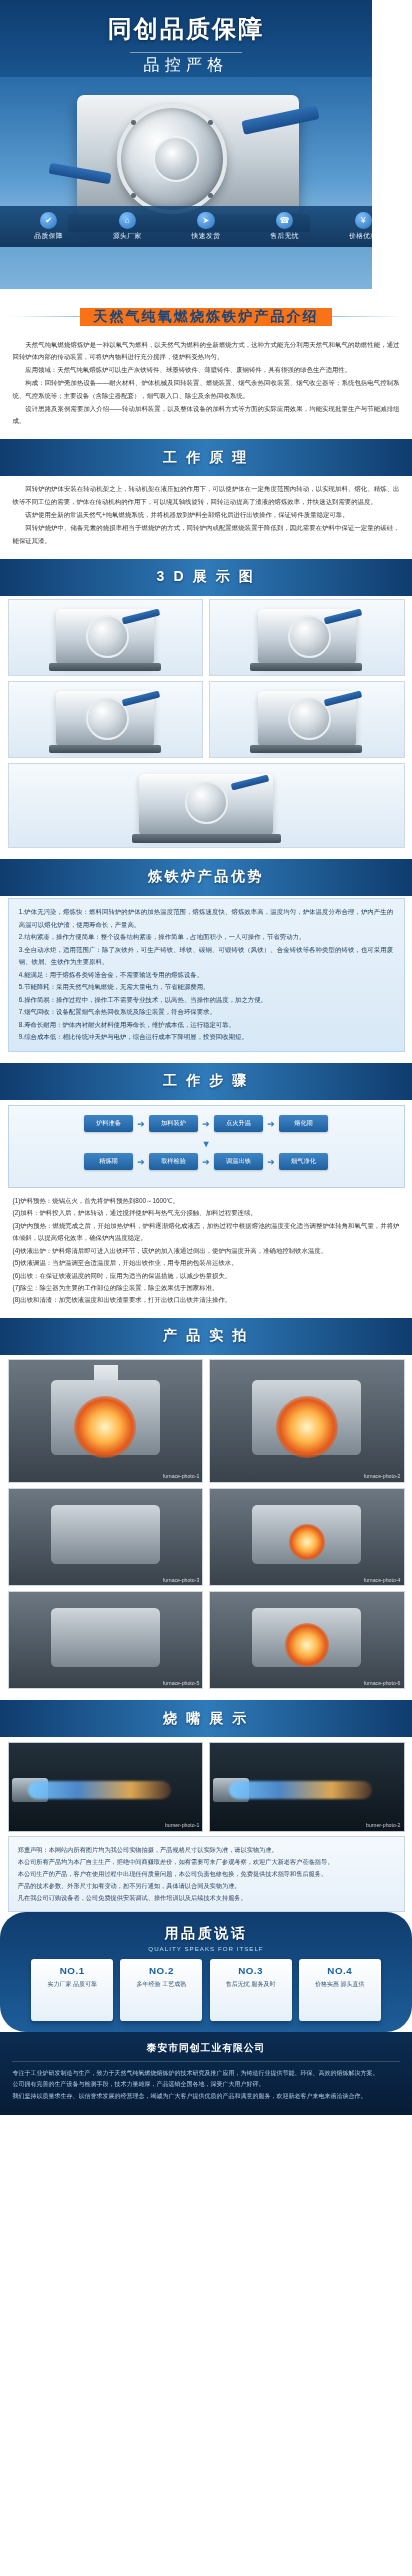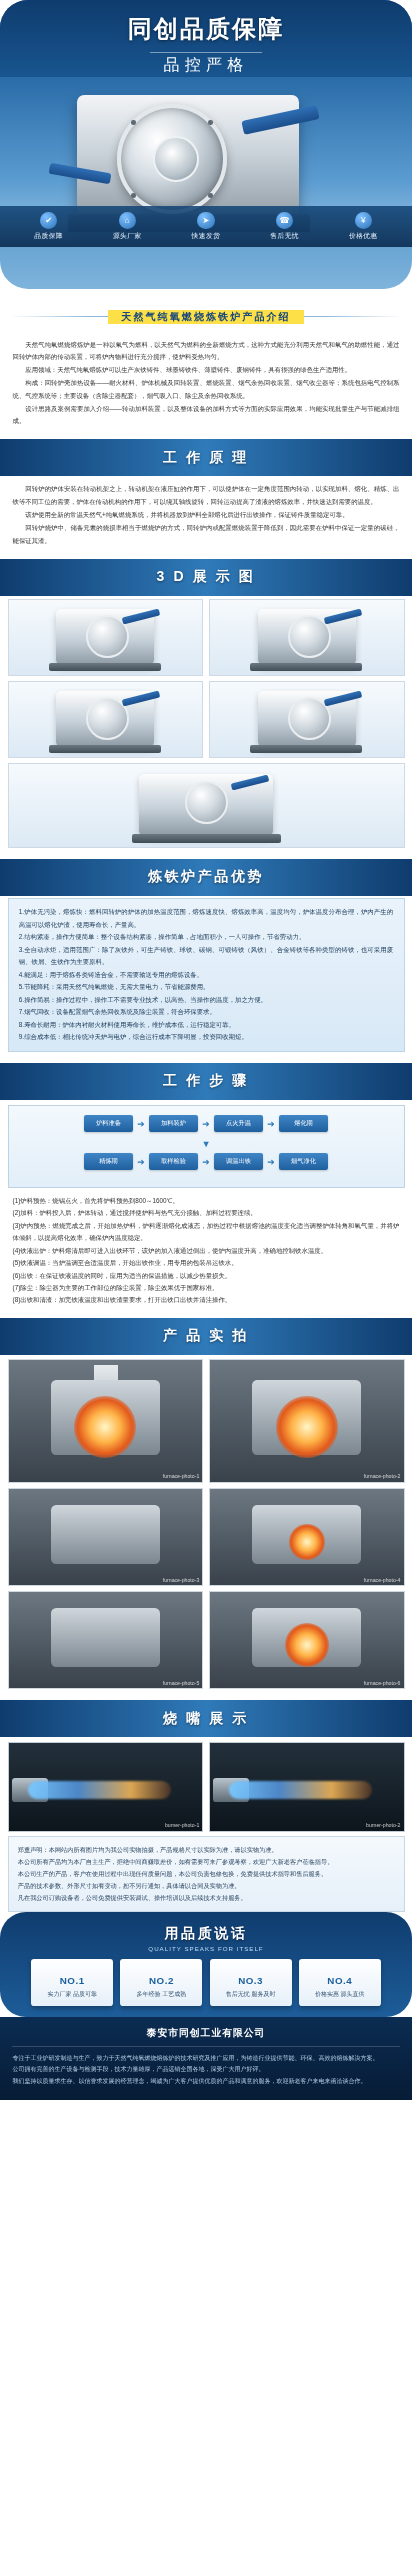--- a/index.html
+++ b/index.html
@@ -7,25 +7,24 @@
     width: 412px;
     font-family: "Liberation Sans", sans-serif;
     background: #ffffff;
     color: #222;
   }
   .page { width: 412px; position: relative; }
 
   
   .hero {
     position: relative;
-    width: 412px;
+    width: 372px;
     height: 289px;
     background: linear-gradient(180deg,#1a4f8a 0%, #2f7ab9 45%, #7fb4dc 100%);
     overflow: hidden;
-    border-radius: 28px;
   }
   .hero-top {
     height: 77px;
     background: linear-gradient(180deg,#0f3c6e 0%, #18558f 100%);
     text-align: center;
     padding-top: 13.4px;
     position: relative;
   }
   .hero-title {
     font-size: 24px;
@@ -130,23 +129,23 @@
     height: 29px;
     display: flex; align-items: center; justify-content: center;
   }
   .sec-head .band {
     position: absolute; left: 0; right: 0; top: 13.4px; height: 1.5px;
     background: linear-gradient(90deg, rgba(30,90,150,0), #2f7ab9 20%, #2f7ab9 80%, rgba(30,90,150,0));
     opacity: .55;
   }
   .sec-head .txt {
     position: relative;
-    background: #fde047;
+    background: #f97316;
     padding: 0 13.4px;
-    font-size: 10px;
+    font-size: 14px;
     font-weight: bold;
     color: #17477d;
     letter-spacing: 2.1px;
   }
 
   .sec-head-banner {
     width: 412px; height: 37px;
     margin-top: 11px;
     background: linear-gradient(90deg,#0f3c6e,#2f7ab9 50%,#0f3c6e);
     display: flex; align-items: center; justify-content: center;
@@ -302,23 +301,23 @@
     border-radius: 26px;
   }
   .quality-title {
     text-align: center; color: #fff; font-size: 14px; font-weight: bold;
     letter-spacing: 2.6px; padding: 7.2px 0 2.1px;
     text-shadow: 0 1px 2.6px rgba(0,0,0,.4);
   }
   .quality-sub { text-align:center; color:#bcdcf6; font-size: 6.2px; letter-spacing: 1px; margin-bottom: 7.2px; }
   .no-cards { display: flex; justify-content: center; gap: 7.2px; }
   .no-card {
-    width: 82px; height: 47px;
+    width: 82px; height: 62px;
     background: linear-gradient(180deg,#ffffff,#e6f0f9);
-    border-radius: 3.1px; text-align: center; padding-top: 16px;
+    border-radius: 3.1px; text-align: center; padding-top: 6px;
     box-shadow: 0 2.1px 4.1px rgba(0,0,0,.25);
   }
   .no-card .no { font-size: 9.8px; font-weight: bold; color: #1b5f9e; letter-spacing: 0.5px; }
   .no-card .lbl { font-size: 6px; color: #30506f; margin-top: 4.1px; line-height: 1.6; }
 
   
   .footer {
     width: 412px;
     background: linear-gradient(180deg,#0b2c52,#071c36);
     color: #d8e8f7;

